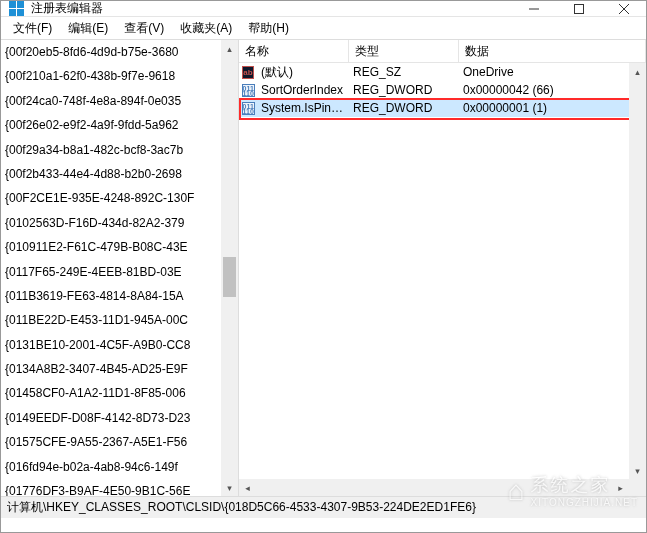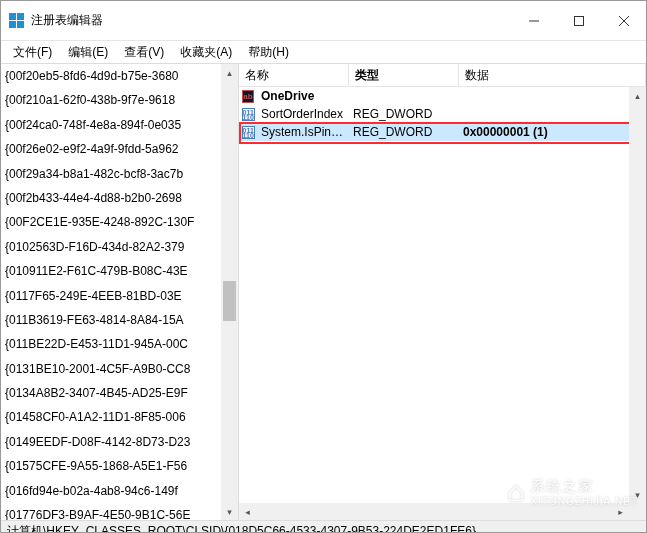--- a/index.html
+++ b/index.html
@@ -1,18 +1,18 @@
 <!DOCTYPE html>
 <html><head>
 <meta charset="utf-8">
 <style>
   * { box-sizing: border-box; margin: 0; padding: 0; font-family: "Microsoft YaHei", "SimSun", Arial, sans-serif; }
   body { width: 647px; height: 533px; border: 1px solid #999; background: #fff; overflow: hidden; position: relative; }
   
-  .titlebar { height: 40px; display: flex; align-items: center; background: #fff; border-bottom: 1px solid #e5e5e5; }
+  .titlebar { height: 16px; display: flex; align-items: center; background: #fff; border-bottom: 1px solid #e5e5e5; }
   .titlebar .icon { width: 16px; height: 16px; margin: 0 6px 0 8px; display: flex; flex-wrap: wrap; }
   .titlebar .icon span { width: 7px; height: 7px; background: #1e90d6; margin: 0 1px 1px 0; }
   .titlebar .title { font-size: 12px; flex: 1; }
   .winbtns { display: flex; }
   .winbtn { width: 45px; height: 30px; display: flex; align-items: center; justify-content: center; cursor: default; }
   .winbtn svg { stroke: #333; }
   
   .menubar { height: 22px; display: flex; align-items: center; padding: 0 4px; font-size: 12px; }
   .menubar .menu { padding: 2px 8px; cursor: default; text-align: center; }
   
@@ -25,51 +25,51 @@
   .tree-scroll .track { position: absolute; top: 17px; bottom: 17px; left: 0; right: 0; }
   .tree-scroll .thumb { position: absolute; left: 2px; right: 2px; top: 200px; height: 40px; background: #c1c1c1; }
   .tree-scroll .arrow { position: absolute; left: 0; right: 0; height: 17px; display: flex; align-items: center; justify-content: center; font-size: 9px; color: #555; }
   .tree-scroll .arrow.up { top: 0; }
   .tree-scroll .arrow.down { bottom: 0; }
   
   .listpane { flex: 1; display: flex; flex-direction: column; position: relative; }
   .list-header { display: flex; height: 23px; border-bottom: 1px solid #e5e5e5; font-size: 12px; justify-content: center; }
   .list-header .col { padding: 3px 6px; border-right: 1px solid #e5e5e5; }
   .col-name { width: 110px; }
-  .col-type { width: 110px; font-weight: bold; }
+  .col-type { width: 110px; }
   .col-data { flex: 1; font-family: Liberation Serif, serif; }
   
   .list-body { flex: 1; position: relative; }
   .row { display: flex; font-size: 12px; height: 18px; line-height: 18px; align-items: center; }
   .row.selected { background: #cce8ff; }
   .row .cell { padding: 0 4px; overflow: hidden; white-space: nowrap; text-overflow: ellipsis; }
   .row .icon-cell { width: 18px; display: flex; align-items: center; justify-content: center; }
   .row .name-cell { width: 92px; }
   .row .type-cell { width: 110px; }
-  .row .data-cell { flex: 1; font-weight: bold; }
+  .row .data-cell { flex: 1; }
   
   .reg-str-icon { width: 13px; height: 13px; border: 1px solid #c0504d; background: #0f172a; position: relative; font-size: 8px; color: #c0504d; line-height: 11px; text-align: center; font-weight: bold; }
   .reg-bin-icon { width: 13px; height: 13px; border: 1px solid #4a7ebb; background: #eef4fb; position: relative; font-size: 7px; color: #4a7ebb; line-height: 5px; padding-top: 1px; text-align: center; font-weight: bold; }
   
   .highlight-box { position: absolute; border: 2px solid #ff2a2a; pointer-events: none; top: 35px; left: 0; right: 2px; height: 22px; }
   
   .list-scroll-v { position: absolute; right: 0; top: 23px; bottom: 17px; width: 17px; background: #f0f0f0; }
   .list-scroll-h { position: absolute; left: 0; right: 17px; bottom: 0; height: 17px; background: #f0f0f0; }
   .list-scroll-corner { position: absolute; right: 0; bottom: 0; width: 17px; height: 17px; background: #f0f0f0; }
   .list-scroll-h .arrow, .list-scroll-v .arrow { position: absolute; width: 17px; height: 17px; display: flex; align-items: center; justify-content: center; font-size: 9px; color: #555; }
   .list-scroll-v .arrow.up { top: 0; }
   .list-scroll-v .arrow.down { bottom: 0; }
   .list-scroll-h .arrow.left { left: 0; }
   .list-scroll-h .arrow.right { right: 0; }
   
   .statusbar { height: 22px; border-top: 1px solid #ddd; font-size: 12px; padding: 2px 6px; display: flex; align-items: center; background: #f0f0f0; }
   
   .watermark { position: absolute; right: 8px; bottom: 24px; opacity: 0.55; color: #fff; text-shadow: 0 0 3px #888; pointer-events: none; display: flex; align-items: center; gap: 6px; }
   .watermark .house { font-size: 28px; }
-  .watermark .wm-text { font-size: 14px; letter-spacing: 2px; font-weight: normal; }
+  .watermark .wm-text { font-size: 18px; letter-spacing: 2px; font-weight: normal; }
   .watermark .wm-sub { font-size: 10px; letter-spacing: 1px; display: block; }
 </style>
 </head>
 <body>
 
 <div class="titlebar">
   <div class="icon">
       <span></span>
       <span></span>
       <span></span>
@@ -116,21 +116,21 @@
         <div class="tree-item">{00F2CE1E-935E-4248-892C-130F</div>
         <div class="tree-item">{0102563D-F16D-434d-82A2-379</div>
         <div class="tree-item">{010911E2-F61C-479B-B08C-43E</div>
         <div class="tree-item">{0117F65-249E-4EEB-81BD-03E</div>
         <div class="tree-item">{011B3619-FE63-4814-8A84-15A</div>
         <div class="tree-item">{011BE22D-E453-11D1-945A-00C</div>
         <div class="tree-item">{0131BE10-2001-4C5F-A9B0-CC8</div>
         <div class="tree-item">{0134A8B2-3407-4B45-AD25-E9F</div>
         <div class="tree-item">{01458CF0-A1A2-11D1-8F85-006</div>
         <div class="tree-item">{0149EEDF-D08F-4142-8D73-D23</div>
-        <div class="tree-item">{01575CFE-9A55-1868-A5E1-F56</div>
+        <div class="tree-item">{01575CFE-9A55-2367-A5E1-F56</div>
         <div class="tree-item">{016fd94e-b02a-4ab8-94c6-149f</div>
         <div class="tree-item">{01776DF3-B9AF-4E50-9B1C-56E</div>
       </div>
     <div class="tree-scroll">
       <div class="arrow up">▴</div>
       <div class="track">
           <div class="thumb"></div>
         </div>
       <div class="arrow down">▾</div>
     </div>
@@ -140,28 +140,31 @@
     <div class="list-header">
       <div class="col col-name">名称</div>
       <div class="col col-type">类型</div>
       <div class="col col-data">数据</div>
     </div>
     <div class="list-body" id="list-body">
       <div class="row">
           <div class="cell icon-cell">
             <div class="reg-str-icon">ab</div>
           </div>
+          <div class="cell name-cell">(默认)</div>
+          <div class="cell type-cell">REG_SZ</div>
           <div class="cell data-cell">OneDrive</div>
         </div>
         <div class="row">
           <div class="cell icon-cell">
             <div class="reg-bin-icon">011<br>110</div>
           </div>
           <div class="cell name-cell">SortOrderIndex</div>
           <div class="cell type-cell">REG_DWORD</div>
+          <div class="cell data-cell">0x00000042 (66)</div>
         </div>
         <div class="row selected">
           <div class="cell icon-cell">
             <div class="reg-bin-icon">011<br>110</div>
           </div>
           <div class="cell name-cell">System.IsPinne...</div>
           <div class="cell type-cell">REG_DWORD</div>
           <div class="cell data-cell">0x00000001 (1)</div>
         </div>
     <div class="highlight-box"></div>

